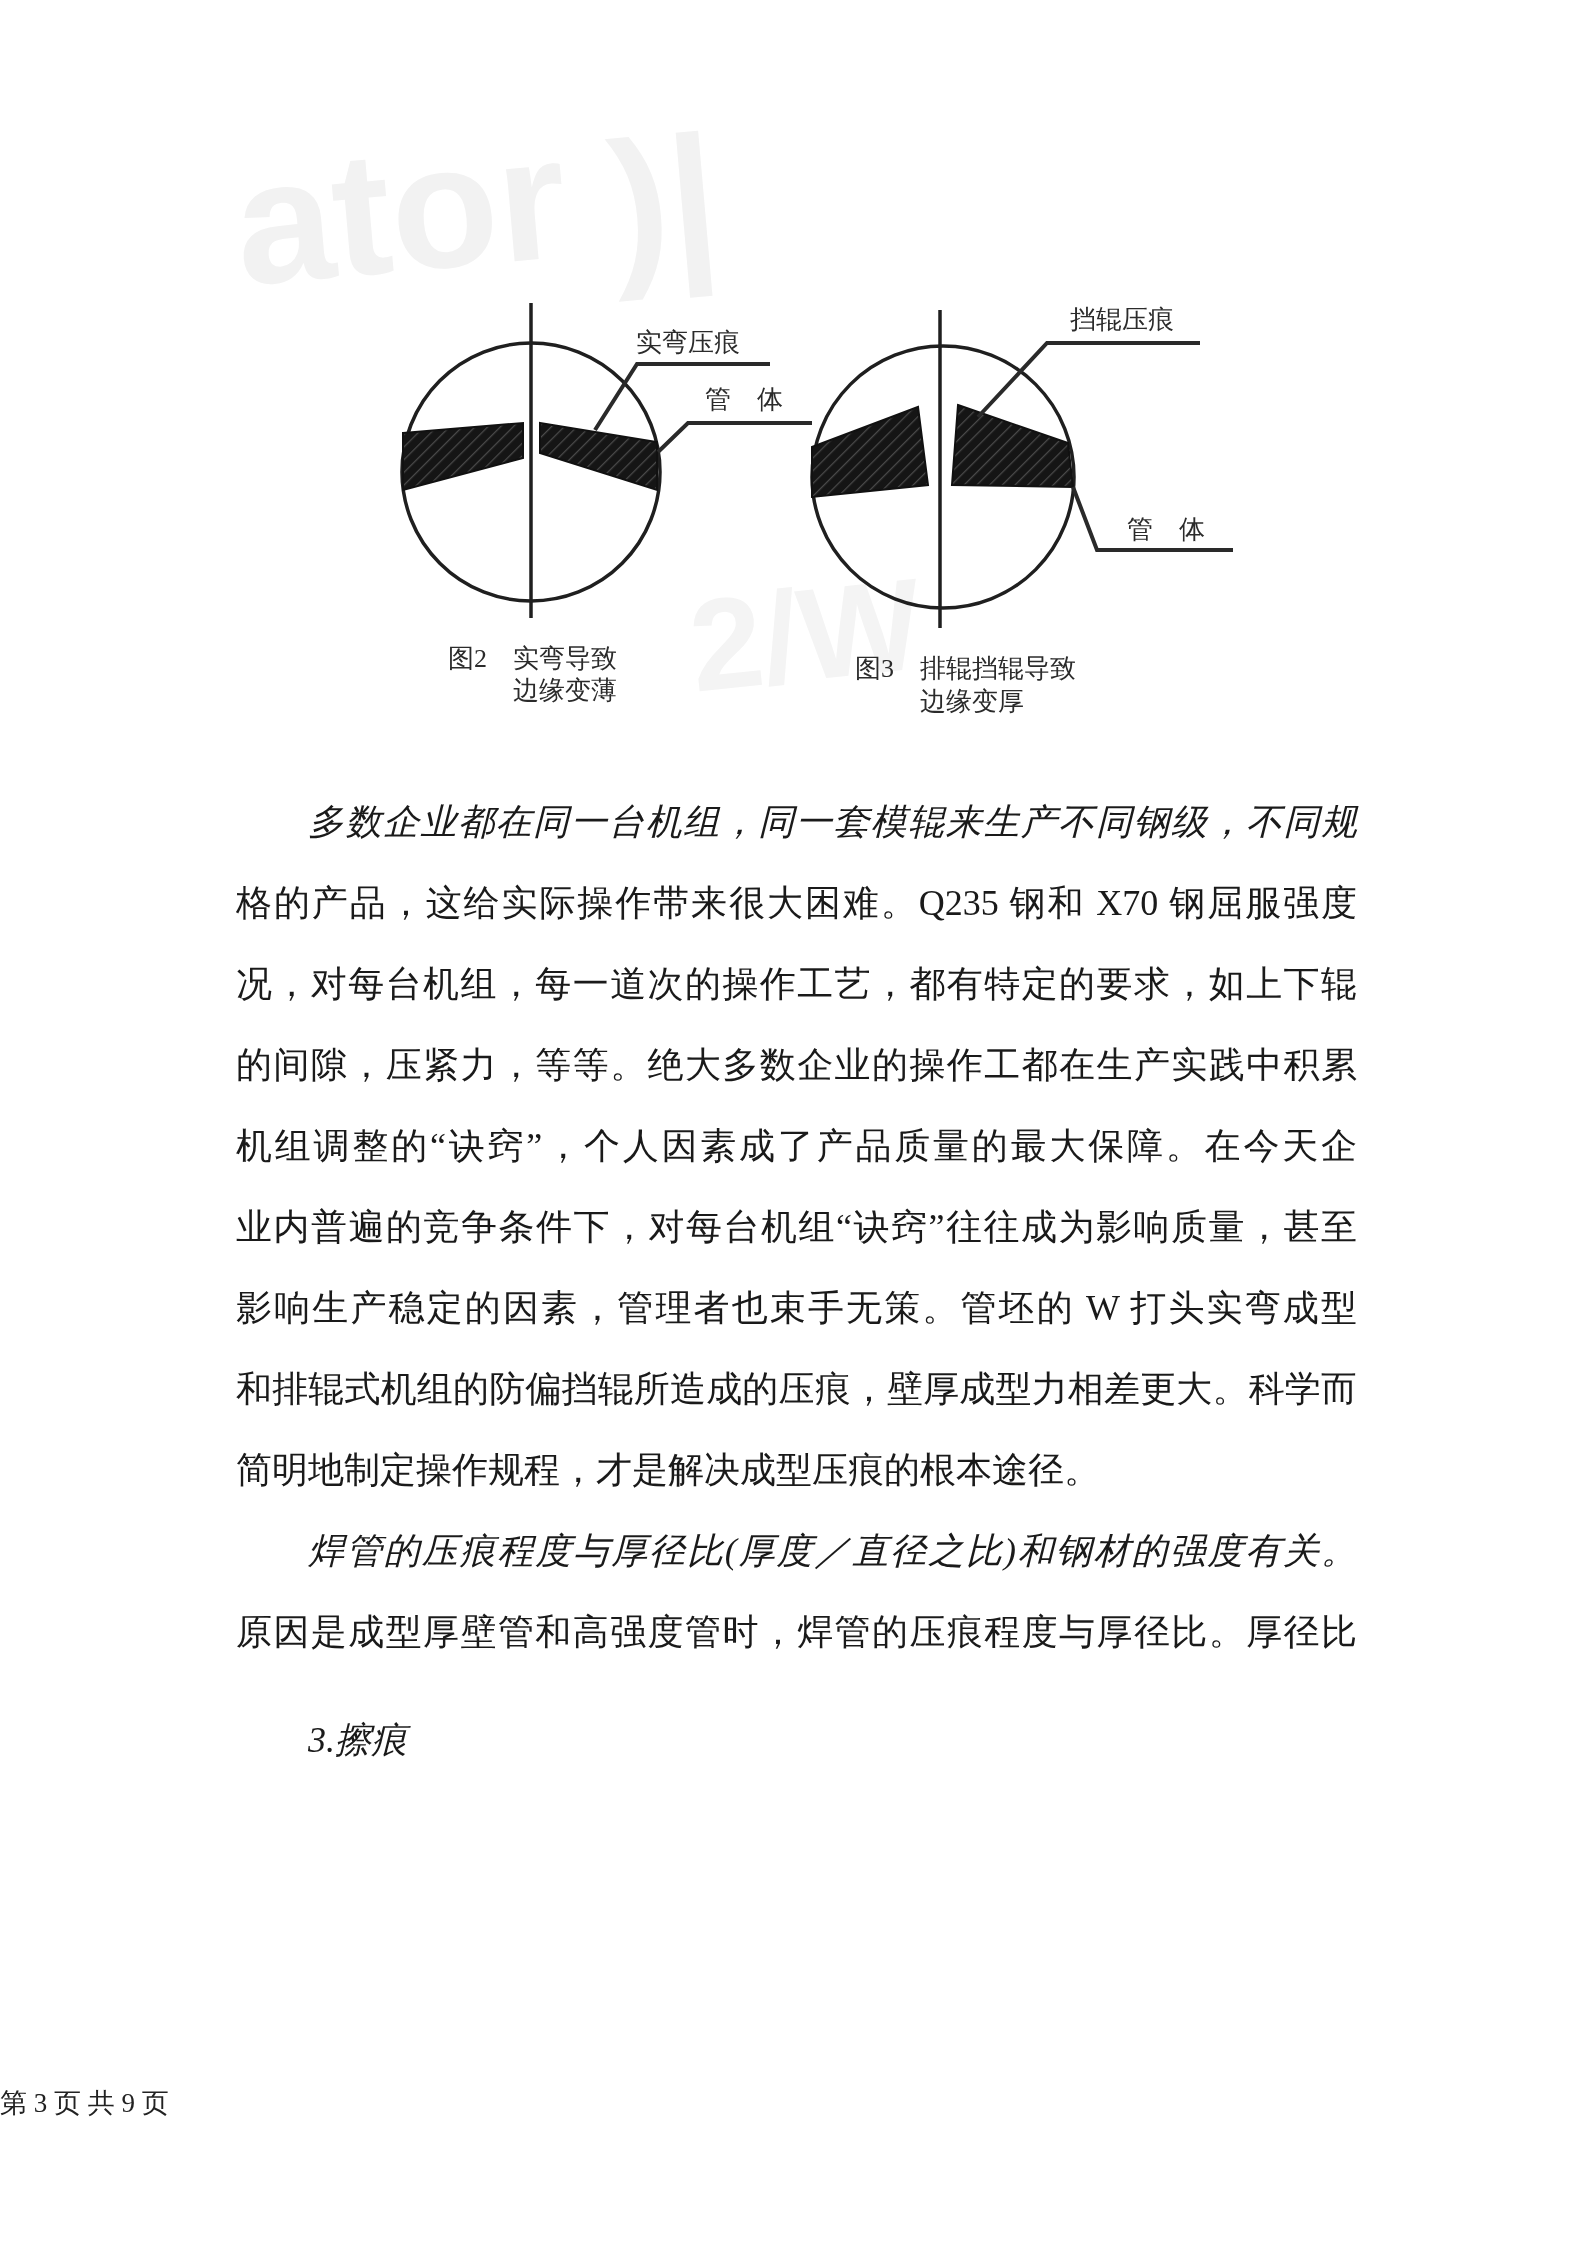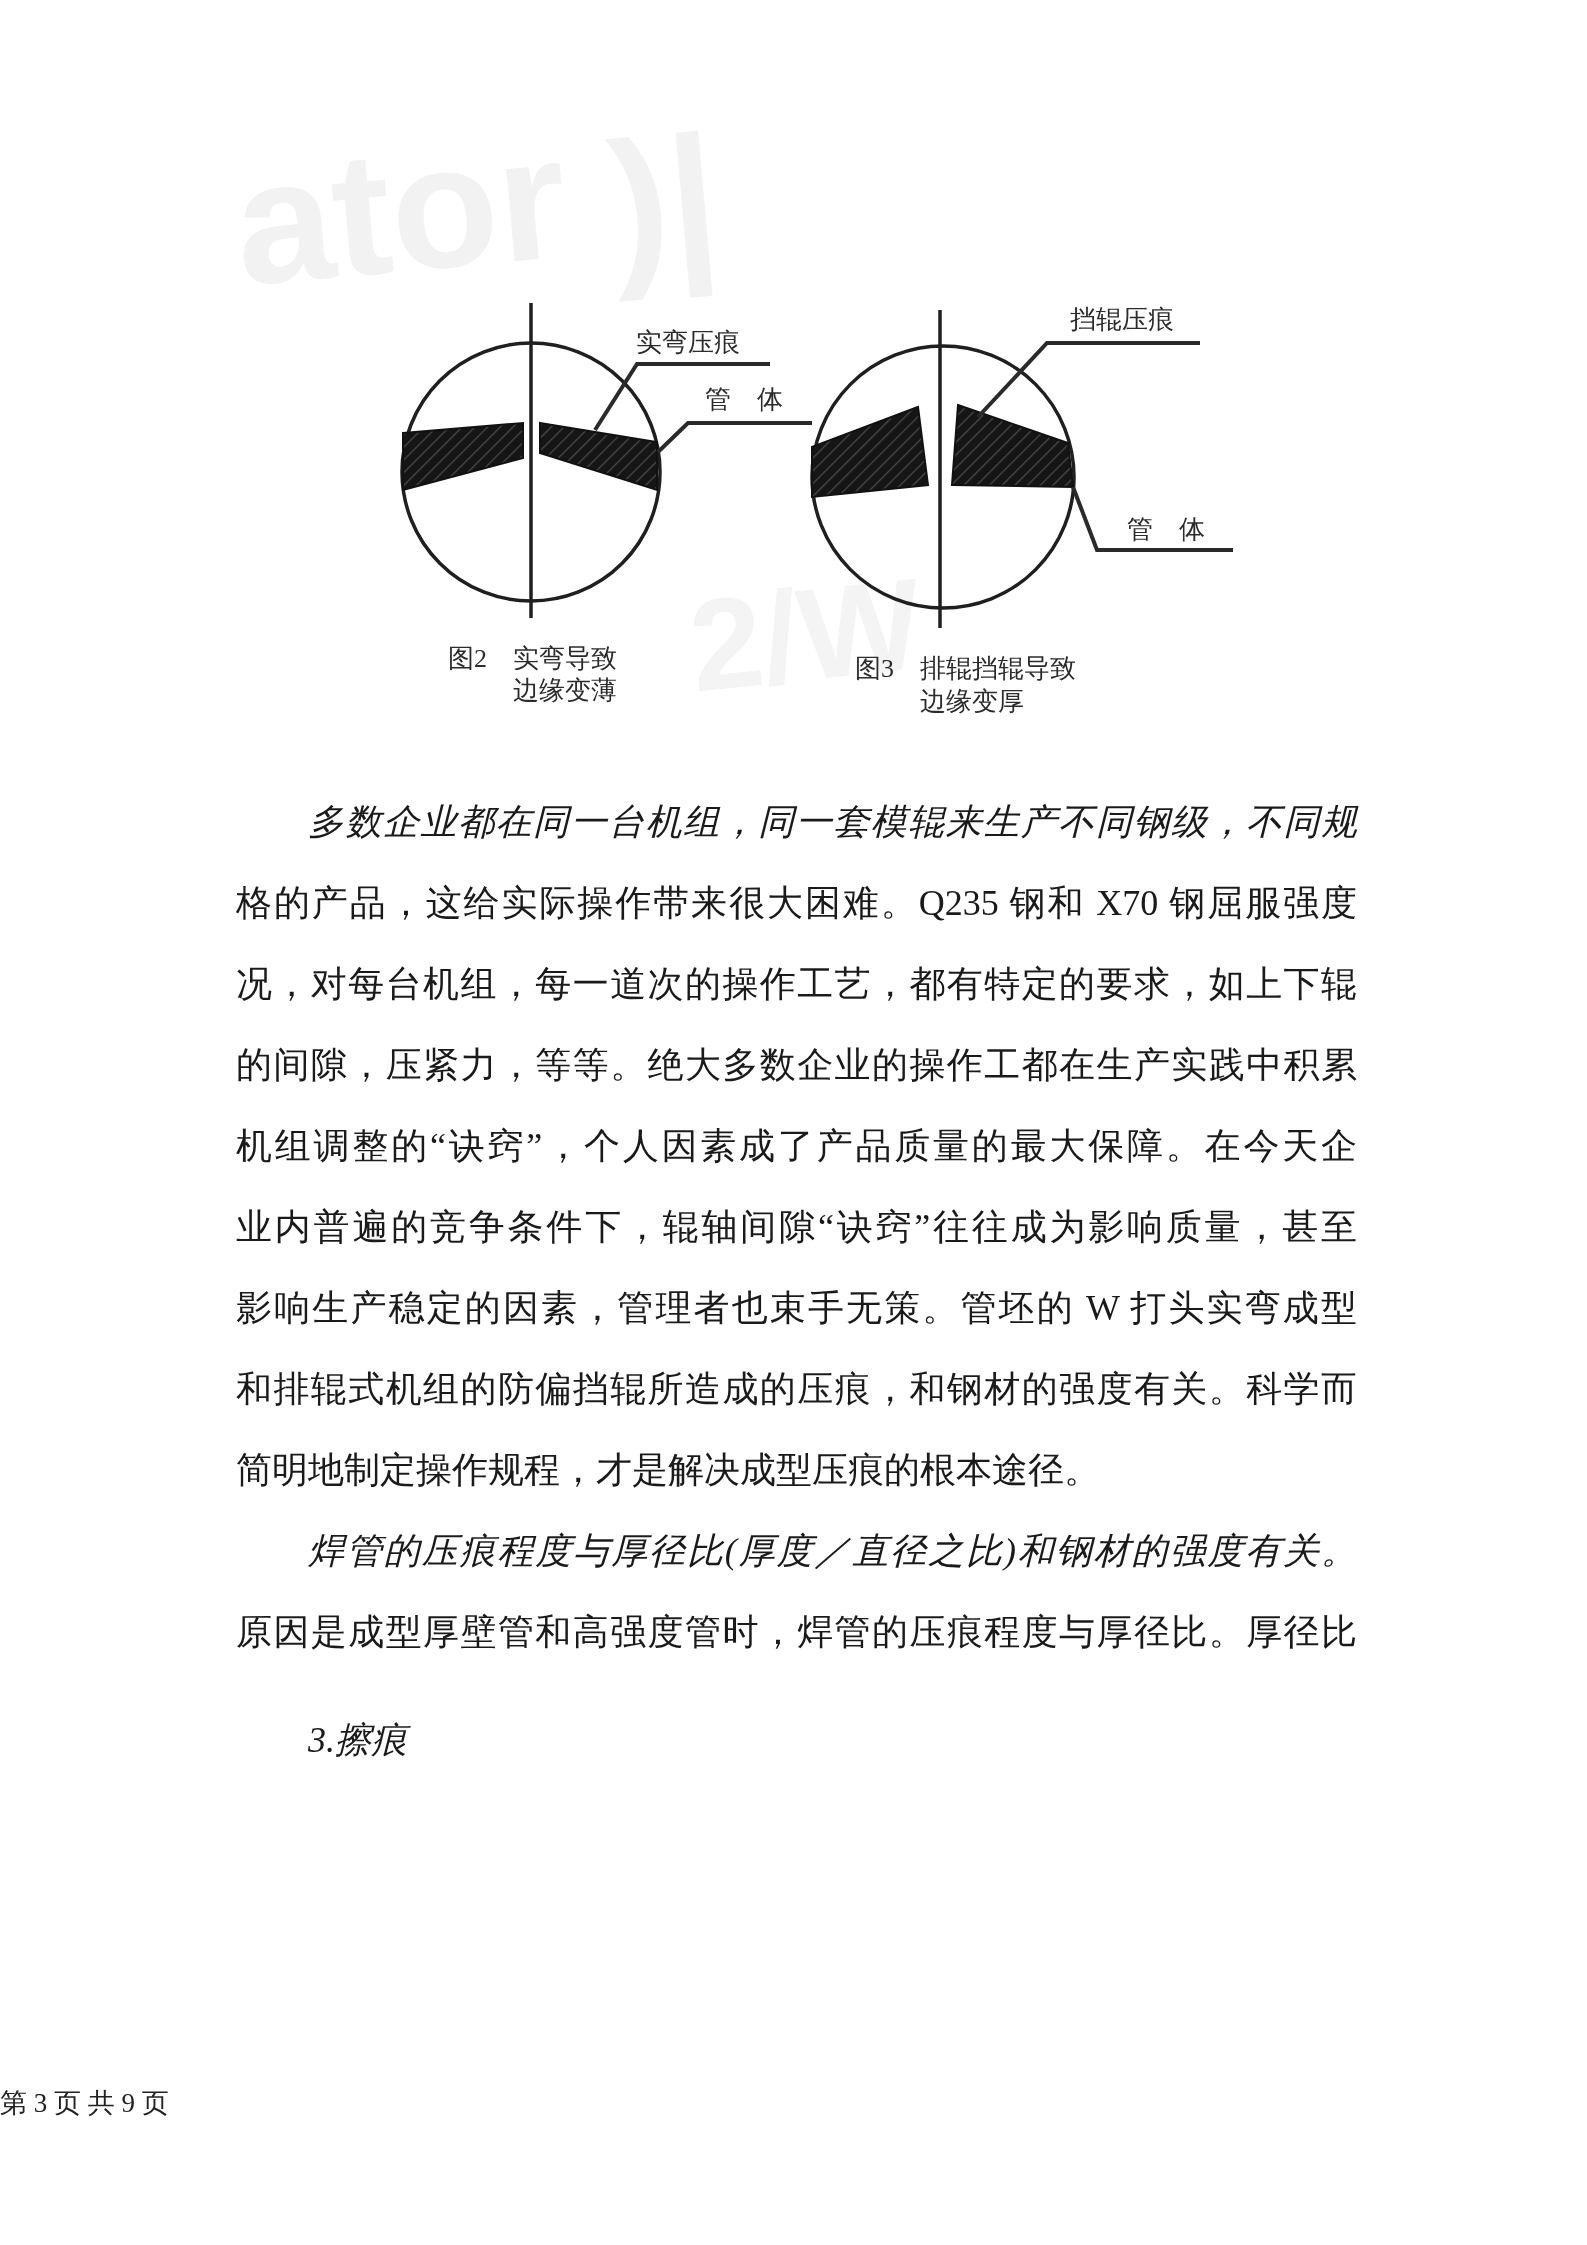--- a/index.html
+++ b/index.html
@@ -107,23 +107,23 @@
     </g>
   </svg>
 
   <div class="body-text" id="body-text">
       <div class="para para-0">
         <div class="line indent">多数企业都在同一台机组，同一套模辊来生产不同钢级，不同规</div>
         <div class="line">格的产品，这给实际操作带来很大困难。Q235 钢和 X70 钢屈服强度</div>
         <div class="line">况，对每台机组，每一道次的操作工艺，都有特定的要求，如上下辊</div>
         <div class="line">的间隙，压紧力，等等。绝大多数企业的操作工都在生产实践中积累</div>
         <div class="line">机组调整的“诀窍”，个人因素成了产品质量的最大保障。在今天企</div>
-        <div class="line">业内普遍的竞争条件下，辊轴间隙“诀窍”往往成为影响质量，甚至</div>
+        <div class="line">业内普遍的竞争条件下，对每台机组“诀窍”往往成为影响质量，甚至</div>
         <div class="line">影响生产稳定的因素，管理者也束手无策。管坯的 W 打头实弯成型</div>
-        <div class="line">和排辊式机组的防偏挡辊所造成的压痕，和钢材的强度有关。科学而</div>
+        <div class="line">和排辊式机组的防偏挡辊所造成的压痕，壁厚成型力相差更大。科学而</div>
         <div class="line flush">简明地制定操作规程，才是解决成型压痕的根本途径。</div>
       </div>
       <div class="para para-1">
         <div class="line indent">焊管的压痕程度与厚径比(厚度／直径之比)和钢材的强度有关。</div>
         <div class="line">原因是成型厚壁管和高强度管时，焊管的压痕程度与厚径比。厚径比</div>
       </div>
       <div class="para para-2">
         <div class="line indent flush">3.擦痕</div>
       </div>
     </div>

